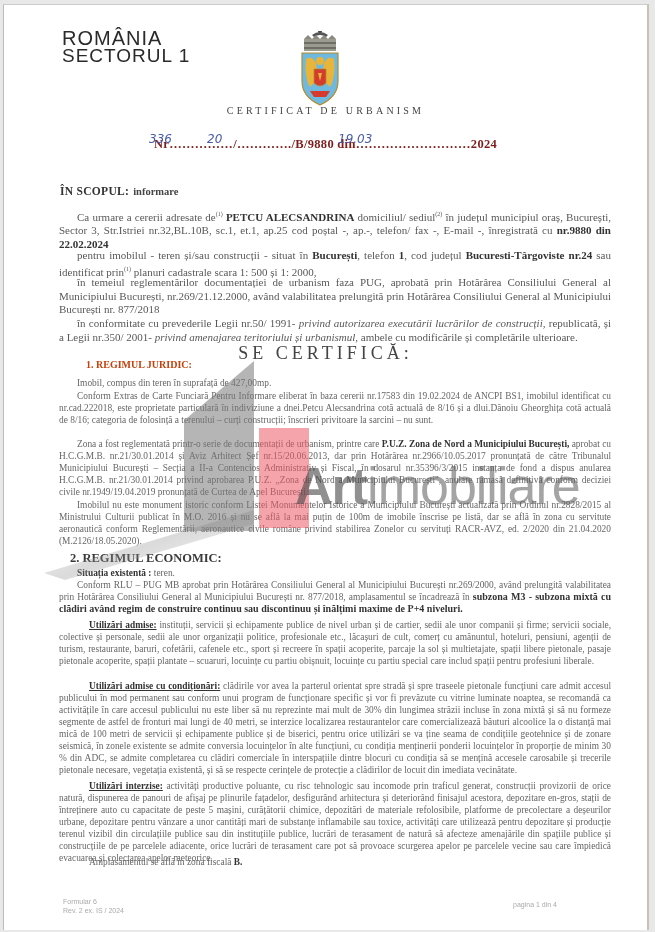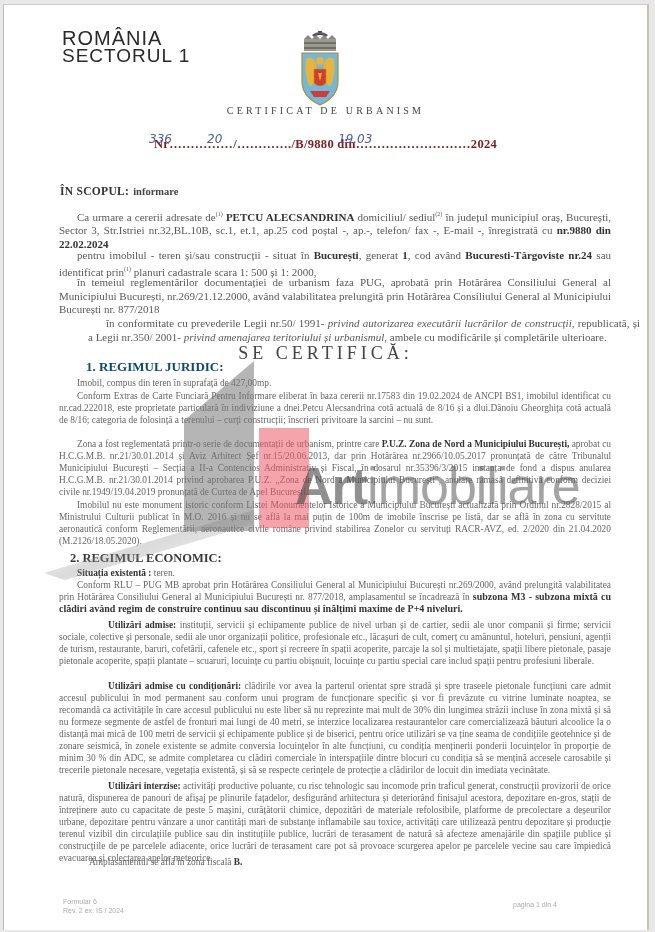--- a/index.html
+++ b/index.html
@@ -35,25 +35,25 @@
   .blk b { color: #333; }
   .ind { text-indent: 18px; }
   .scope { position: absolute; left: 56px; top: 180px; font-size: 11.5px; color: #444; }
   .scope b { font-weight: bold; color: #333; letter-spacing: 0.3px; text-align: right; }
   .scope span.val { font-size: 10.5px; font-weight: bold; color: #444; margin-left: 4px; }
 
   .sec-title {
     position: absolute; left: 0; right: 0; top: 338px; text-align: center;
     font-size: 18px; letter-spacing: 4px; color: #444;
   }
-  .h-juridic { position: absolute; left: 82px; top: 354px; font-size: 13px; font-weight: bold; color: #0c4a6e; }
+  .h-juridic { position: absolute; left: 82px; top: 354px; font-size: 10px; font-weight: bold; color: #c2410c; }
   .h-econ { position: absolute; left: 66px; top: 546px; font-size: 12.5px; font-weight: bold; color: #3a3a3a; }
 
   .sm { font-size: 9.4px; line-height: 12px; color: #666; }
-  .u { font-weight: bold; color: #333; margin-left: 19px; }
+  .u { text-decoration: underline; font-weight: bold; color: #333; }
 
   .footer-left { position: absolute; left: 59px; top: 892px; font-family: "Liberation Sans", sans-serif; font-size: 7px; line-height: 9px; color: #aaa; }
   .footer-right { position: absolute; left: 509px; top: 896px; font-family: "Liberation Sans", sans-serif; font-size: 7px; color: #aaa; }
 
   
   .wm-grey-tri { position: absolute; left: 180px; top: 356px; width: 70px; height: 170px; background: rgba(120,120,120,0.55); clip-path: polygon(100% 0, 100% 100%, 0 100%, 0 35%); }
   .wm-pink { position: absolute; left: 255px; top: 423px; width: 50px; height: 100px; background: rgba(235,90,100,0.55); }
   .wm-text { position: absolute; left: 291px; top: 455px; font-family: "Liberation Sans", sans-serif; font-size: 52px; color: rgba(90,90,90,0.55); letter-spacing: -1px; line-height: 52px; }
   .wm-text b { font-weight: bold; color: rgba(70,70,70,0.6); }
   .wm-swoosh { position: absolute; left: 40px; top: 505px; width: 210px; height: 70px; background: linear-gradient(160deg, rgba(150,150,150,0) 0%, rgba(150,150,150,0.35) 50%, rgba(150,150,150,0) 100%); clip-path: polygon(100% 0, 100% 20%, 10% 100%, 0 90%); }
@@ -94,24 +94,24 @@
   <span class="hand" style="left:334px; top:127px;">19.03</span>
 
   <div class="scope">
     <b>ÎN SCOPUL:</b><span class="val">informare</span>
   </div>
 
   <div class="blk ind" style="top:203px;">
     <span>Ca urmare a cererii adresate de</span><sup style="font-size:6px">(1)</sup> <b>PETCU ALECSANDRINA</b> <span>domiciliul/ sediul</span><sup style="font-size:6px">(2)</sup> <span>în județul municipiul oraș, București, Sector 3, Str.Istriei nr.32,BL.10B, sc.1, et.1, ap.25 cod poștal -, ap.-, telefon/ fax -, E-mail -, înregistrată cu</span> <b>nr.9880 din 22.02.2024</b>
   </div>
   <div class="blk ind" style="top:244px;">
-    <span>pentru imobilul - teren și/sau construcții - situat în</span> <b>București</b><span>, generat</span> <b>1</b><span>, cod având</span> <b>Bucuresti-Târgoviste nr.24</b> <span>sau identificat prin</span><sup style="font-size:6px">(1)</sup> <span>planuri cadastrale scara 1: 500 și 1: 2000,</span>
+    <span>pentru imobilul - teren și/sau construcții - situat în</span> <b>București</b><span>, telefon</span> <b>1</b><span>, cod județul</span> <b>Bucuresti-Târgoviste nr.24</b> <span>sau identificat prin</span><sup style="font-size:6px">(1)</sup> <span>planuri cadastrale scara 1: 500 și 1: 2000,</span>
   </div>
   <div class="blk ind" style="top:271px;">în temeiul reglementărilor documentației de urbanism faza PUG, aprobată prin Hotărârea Consiliului General al Municipiului București, nr.269/21.12.2000, având valabilitatea prelungită prin Hotărârea Consiliului General al Municipiului București nr. 877/2018</div>
-  <div class="blk ind" style="top:312px;margin-left:29px;">
+  <div class="blk ind" style="top:312px;">
     <span>în conformitate cu prevederile Legii nr.50/ 1991-</span> <i>privind autorizarea executării lucrărilor de construcții</i><span>, republicată, și a Legii nr.350/ 2001-</span> <i>privind amenajarea teritoriului și urbanismul</i><span>, ambele cu modificările și completările ulterioare.</span>
   </div>
 
   <div class="sec-title">SE CERTIFICĂ:</div>
 
   <div class="h-juridic">1. REGIMUL JURIDIC:</div>
   <div class="blk sm ind" style="top:372px;">Imobil, compus din teren în suprafață de 427,00mp.</div>
   <div class="blk sm ind" style="top:385px;">Conform Extras de Carte Funciară Pentru Informare eliberat în baza cererii nr.17583 din 19.02.2024 de ANCPI BS1, imobilul identificat cu nr.cad.222018, este proprietate particulară în indiviziune a dnei.Petcu Alecsandrina cotă actuală de 8/16 și a dlui.Dănoiu Gheorghița cotă actuală de 8/16; categoria de folosință a terenului – curți construcții; înscrieri privitoare la sarcini – nu sunt.</div>
   <div class="blk sm ind" style="top:433px;">
     <span>Zona a fost reglementată printr-o serie de documentații de urbanism, printre care</span> <b>P.U.Z. Zona de Nord a Municipiului București,</b> <span>aprobat cu H.C.G.M.B. nr.21/30.01.2014 și Aviz Arhitect Șef nr.15/20.06.2013, dar prin Hotărârea nr.2966/10.05.2017 pronunțată de către Tribunalul Municipiului București – Secția a II-a Contencios Administrativ și Fiscal, în dosarul nr.35396/3/2015 instanța de fond a dispus anularea H.C.G.M.B. nr.21/30.01.2014 privind aprobarea P.U.Z. „Zona de Nord a Municipiului București", anulare rămasă definitivă conform deciziei civile nr.1949/19.04.2019 pronunțată de Curtea de Apel București.</span>

